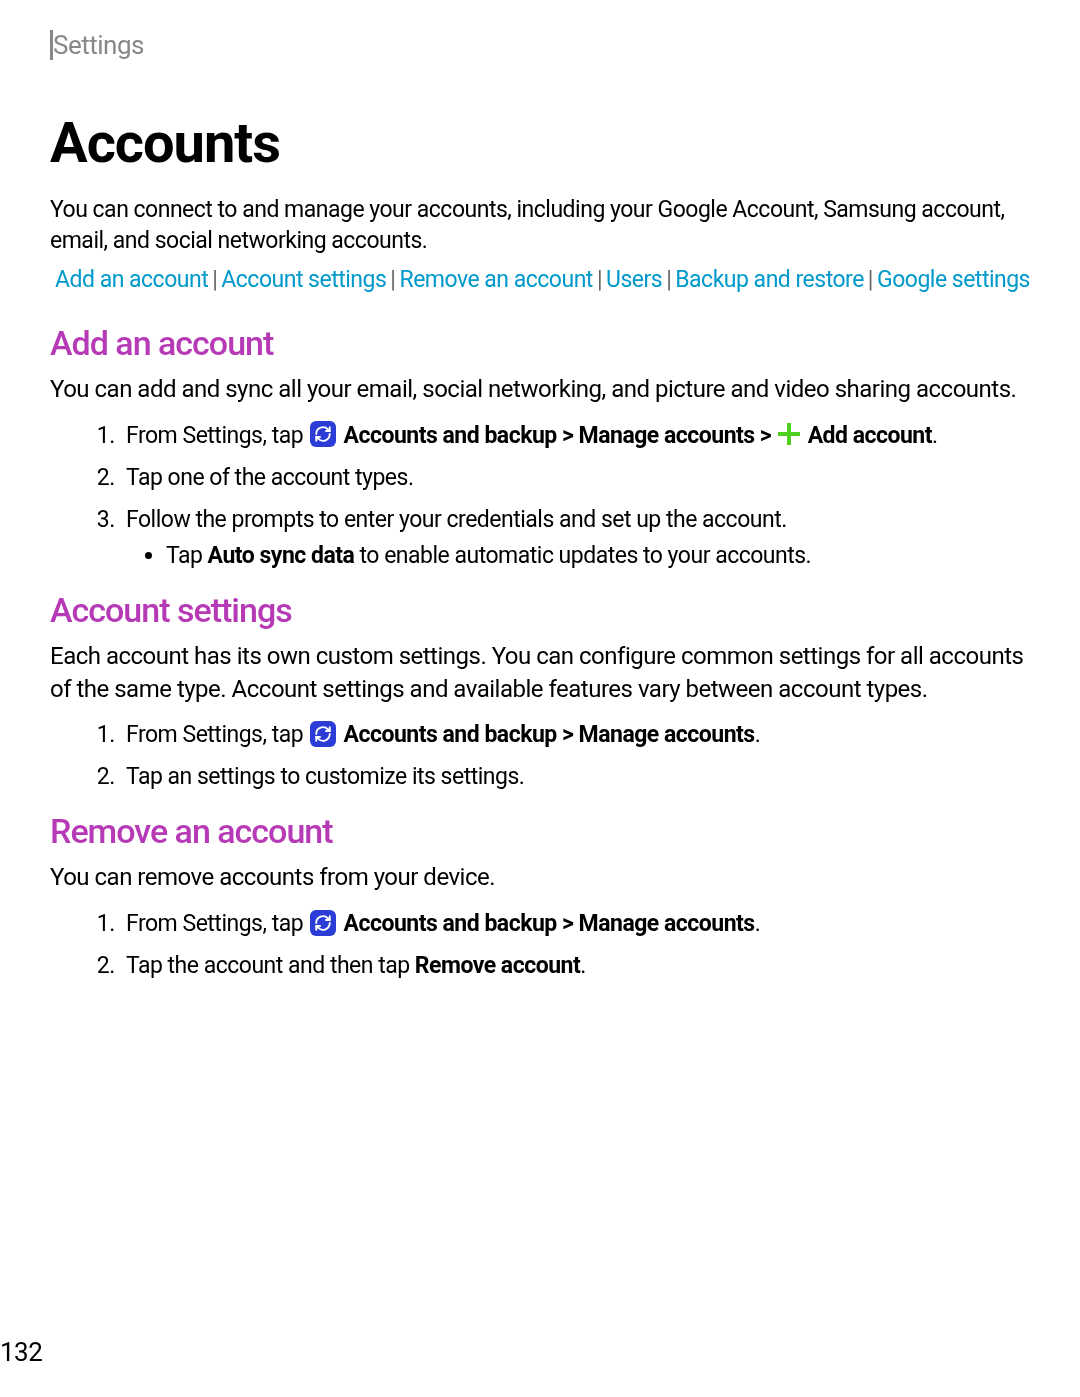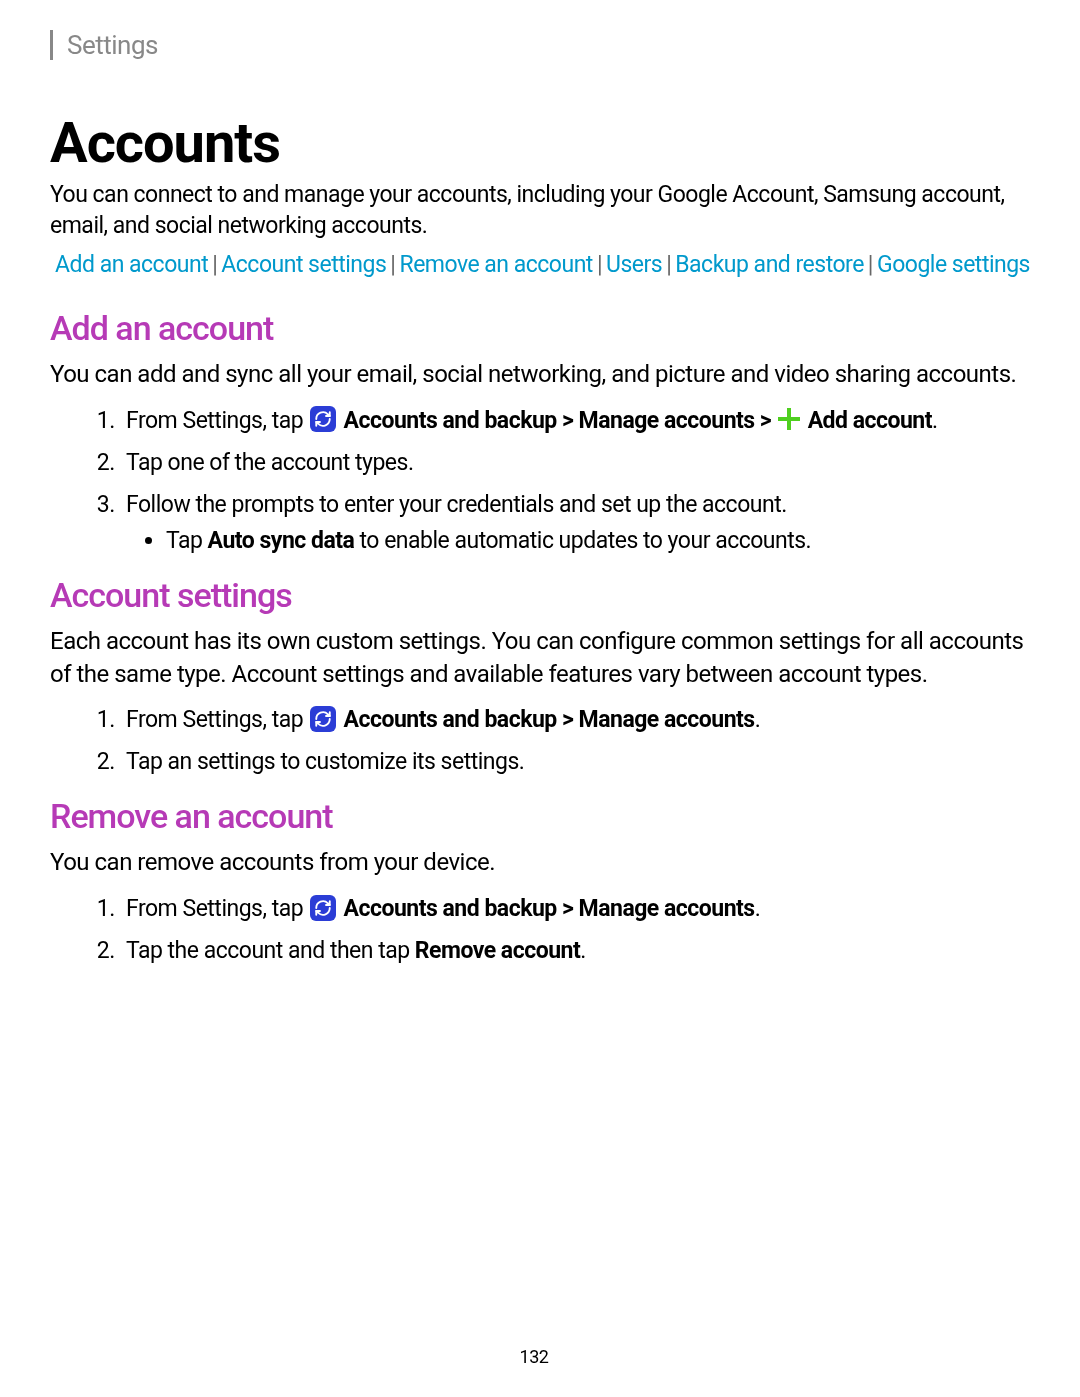--- a/index.html
+++ b/index.html
@@ -11,33 +11,33 @@
       font-family: -apple-system, BlinkMacSystemFont, "Segoe UI", Roboto, Helvetica, Arial, sans-serif;
       width: 1080px;
       height: 1397px;
       background: #ffffff;
       color: #000000;
       padding: 30px 50px 0 50px;
       position: relative;
     }
     .breadcrumb-wrap {
       border-left: 3px solid #888;
-      padding-left: 14px;
+      padding-left: 0;
       margin-bottom: 50px;
     }
     .breadcrumb {
       color: #888888;
       font-size: 26px;
       letter-spacing: -0.5px;
     }
     h1.page-title {
       font-size: 56px;
       font-weight: 700;
       letter-spacing: -1px;
-      margin-bottom: 3px;
+      margin-bottom: 18px;
     }
     .intro {
       font-size: 23px;
       line-height: 1.35;
       letter-spacing: -0.5px;
       margin-bottom: 8px;
     }
     .toc {
       font-size: 23px;
       line-height: 1.35;
@@ -120,22 +120,22 @@
     }
     .plus-icon svg {
       width: 24px;
       height: 24px;
     }
     .page-number {
       position: absolute;
       bottom: 30px;
       left: 0;
       right: 12px;
-      text-align: center;
-      font-size: 18px;
+      text-align: left;
+      font-size: 26px;
       letter-spacing: -0.5px;
     }
   </style>
 </head>
 <body>
 
 <div class="breadcrumb-wrap">
   <div class="breadcrumb">Settings</div>
 </div>
 

